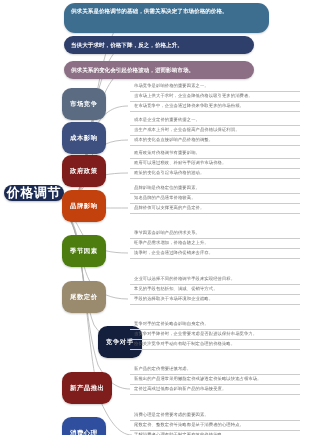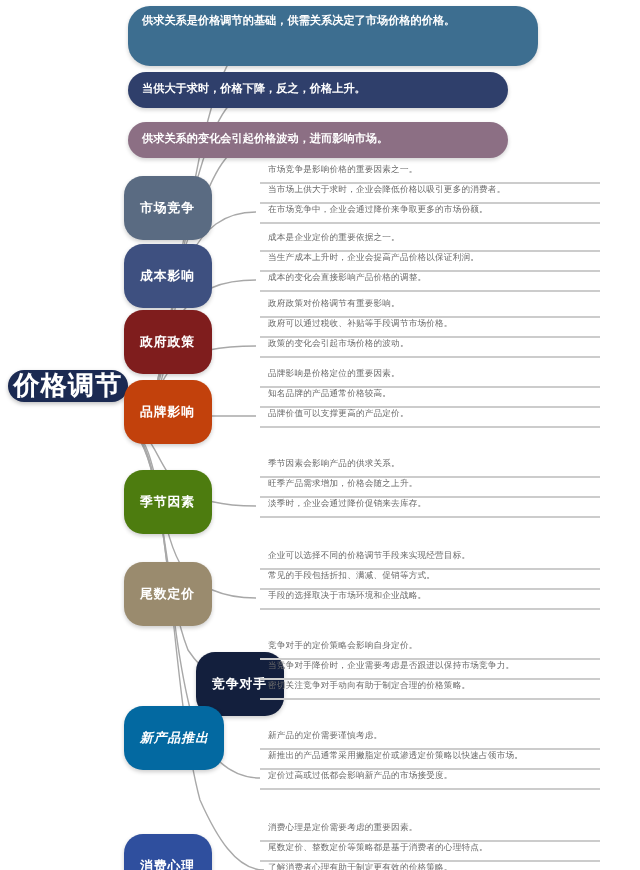--- a/index.html
+++ b/index.html
@@ -154,21 +154,21 @@
         <div class="pill" style="background: rgb(19, 31, 61); top: 326px; margin-left: 36px;">
           <span>竞争对手</span>
         </div>
         <div class="subs" style="top: 320.305px;">
           <div class="sub">竞争对手的定价策略会影响自身定价。</div>
           <div class="sub">当竞争对手降价时，企业需要考虑是否跟进以保持市场竞争力。</div>
           <div class="sub">密切关注竞争对手动向有助于制定合理的价格策略。</div>
         </div>
       </div>
       <div class="branch" style="top: 0px;">
-        <div class="pill" style="background: #0369a1; top: 353px; font-style: italic;">
+        <div class="pill" style="background: #7f1d1d; top: 372px;">
           <span>新产品推出</span>
         </div>
         <div class="subs" style="top: 365.305px;">
           <div class="sub">新产品的定价需要谨慎考虑。</div>
           <div class="sub">新推出的产品通常采用撇脂定价或渗透定价策略以快速占领市场。</div>
           <div class="sub">定价过高或过低都会影响新产品的市场接受度。</div>
         </div>
       </div>
       <div class="branch" style="top: 0px;">
         <div class="pill" style="background: rgb(47, 79, 158); top: 417px;">

